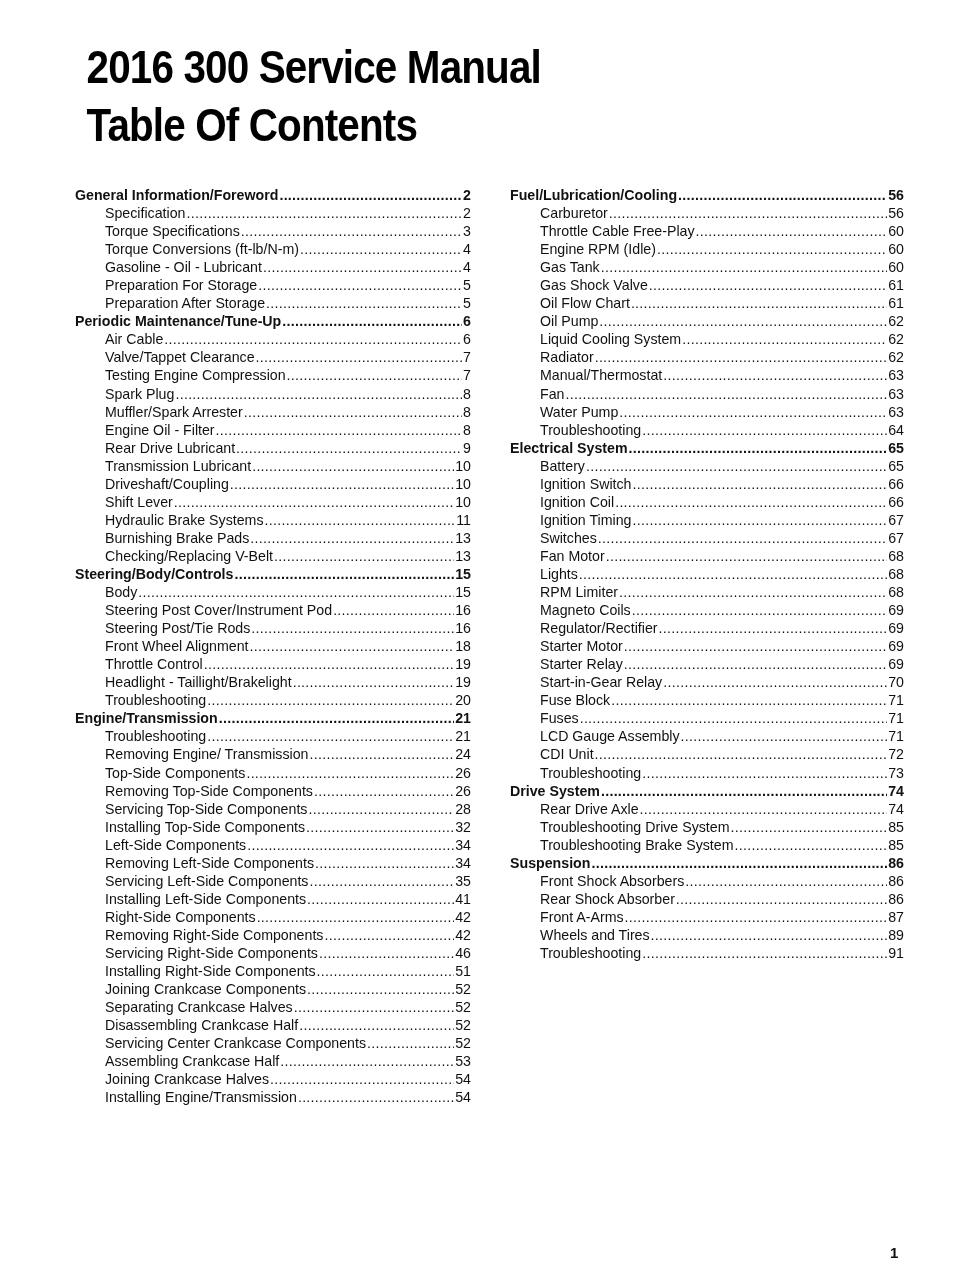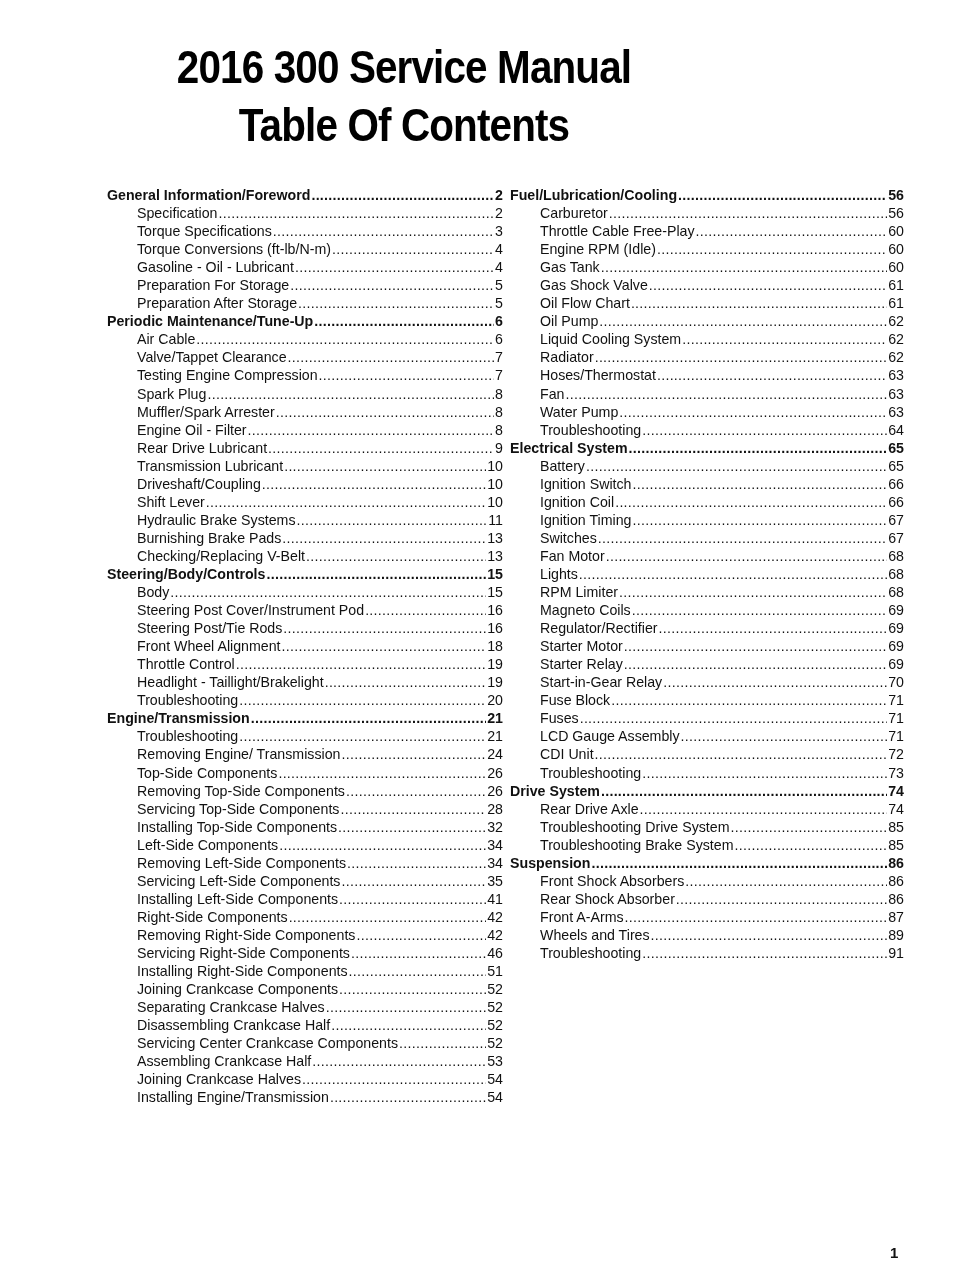--- a/index.html
+++ b/index.html
@@ -1,31 +1,31 @@
 <!DOCTYPE html>
 <html><head>
 <meta charset="utf-8">
 <style>
   html, body { margin: 0; padding: 0; background: #ffffff; }
   body {
     width: 972px; height: 1280px; position: relative; overflow: hidden;
     font-family: "Liberation Sans", sans-serif; color: #111;
   }
   .title-block {
-    position: absolute; left: 0; top: 38px; width: 808px; text-align: center;
-    font-family: "Liberation Sans", sans-serif; font-weight: bold;
+    position: absolute; left: 0; top: 38px; width: 808px; text-align: left;
+    font-family: "Liberation Sans", sans-serif; font-weight: bold; padding-left: 30px;
   }
   .title-line {
     display: block; font-size: 47px; line-height: 58px; letter-spacing: -1px;
     transform: scaleX(0.86); transform-origin: center; color: #000;
   }
   .toc-col {
     position: absolute; top: 186px; width: 396px;
   }
-  #col-left { left: 75px; margin-left: 32px; }
+  #col-left { left: 75px; }
   #col-right { left: 510px; width: 394px; }
   .section { margin: 0; }
   .row {
     display: flex; align-items: baseline; height: 18.05px; font-size: 14.2px;
     line-height: 18.05px; white-space: nowrap; overflow: hidden;
   }
   .row.heading { font-weight: bold; }
   .row.sub { padding-left: 30px; }
   .row .label { flex: 0 0 auto; }
   .row .leader {
@@ -359,21 +359,21 @@
         <span class="label">Liquid Cooling System</span>
         <span class="leader"></span>
         <span class="page">62</span>
       </div>
       <div class="row sub">
         <span class="label">Radiator</span>
         <span class="leader"></span>
         <span class="page">62</span>
       </div>
       <div class="row sub">
-        <span class="label">Hoses/Thermostat</span>
+        <span class="label">Manual/Thermostat</span>
         <span class="leader"></span>
         <span class="page">63</span>
       </div>
       <div class="row sub">
         <span class="label">Fan</span>
         <span class="leader"></span>
         <span class="page">63</span>
       </div>
       <div class="row sub">
         <span class="label">Water Pump</span>

